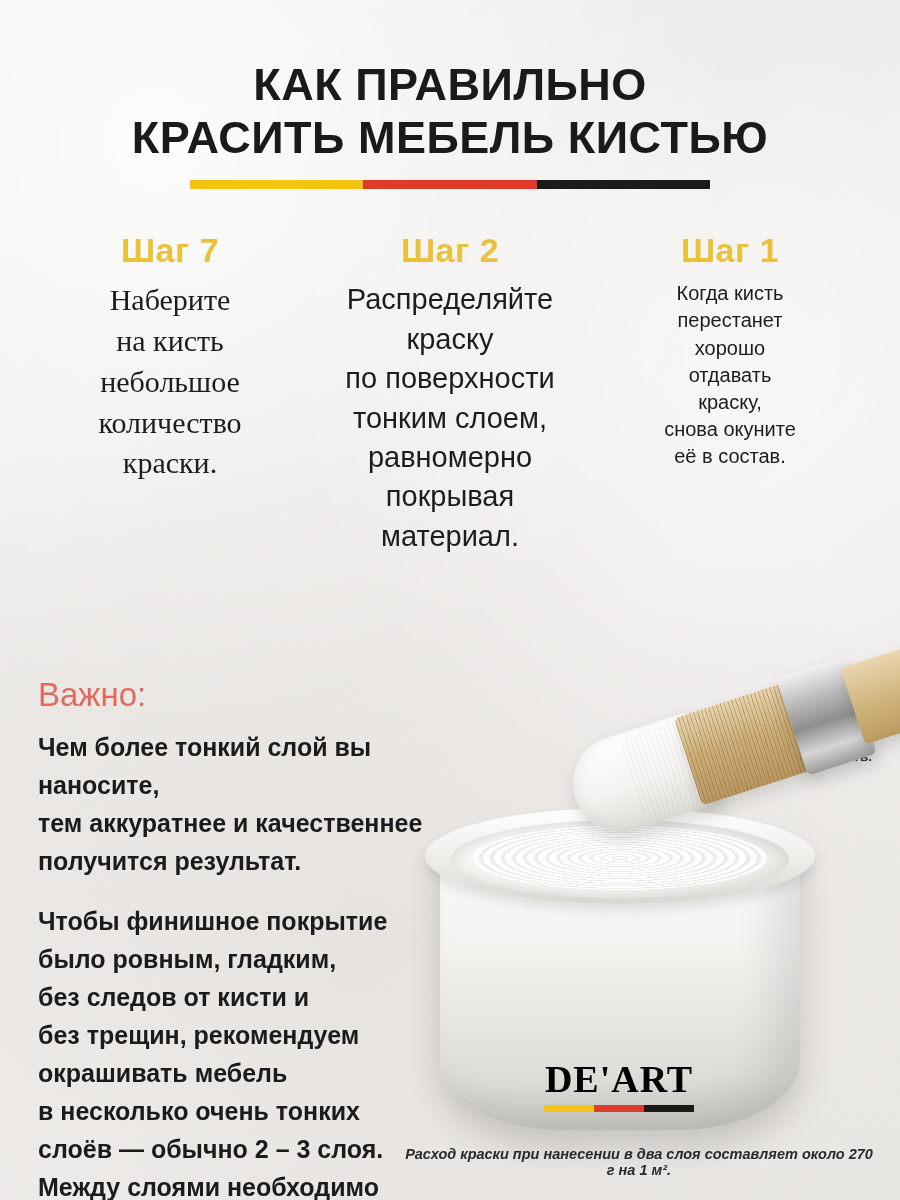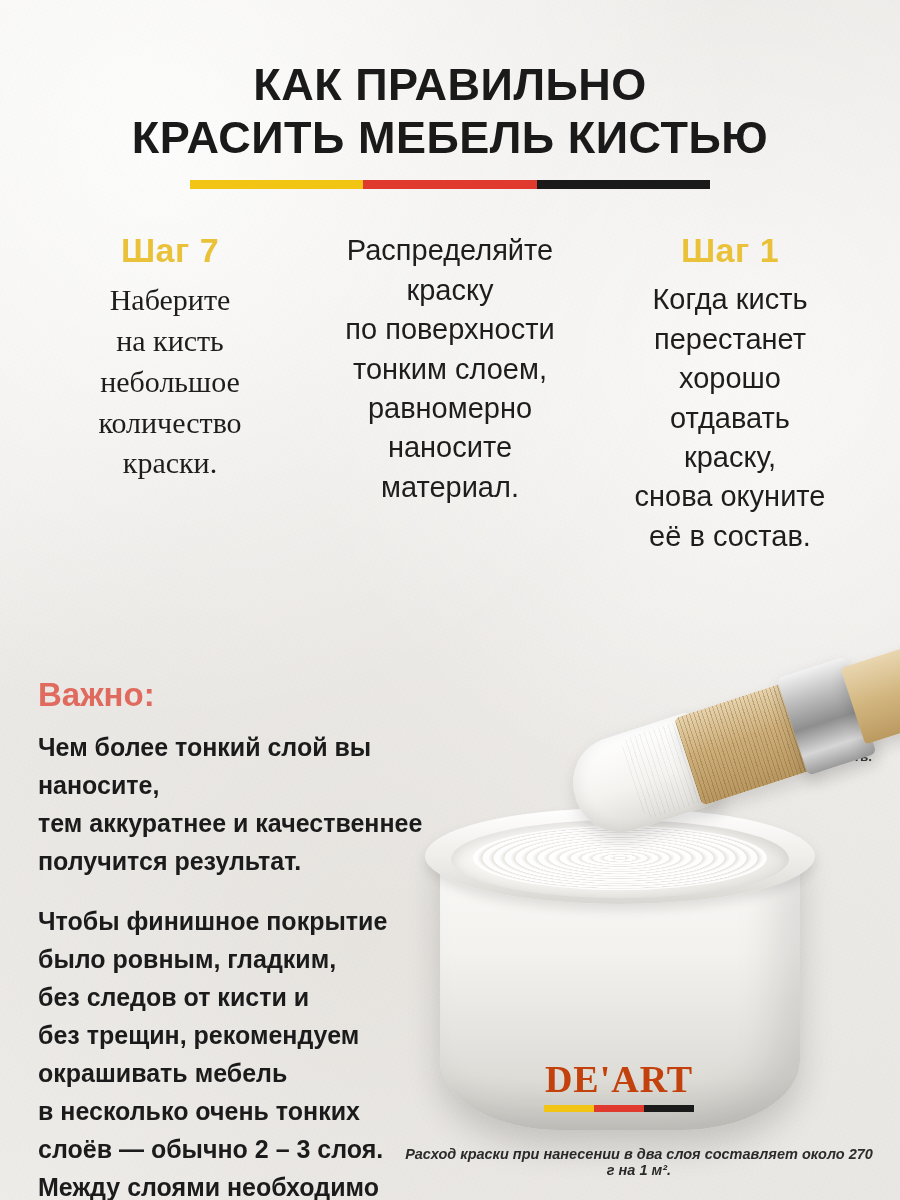--- a/index.html
+++ b/index.html
@@ -83,32 +83,32 @@
   }
   .step-text {
     font-size: 30px;
     line-height: 1.36;
     color: #1d1d1d;
     font-weight: 400;
     white-space: pre-line;
   }
   .step-1 .step-text { font-size: 30px; font-family: Liberation Serif, serif; }
   .step-2 .step-text { font-size: 29px; }
-  .step-3 .step-text { font-size: 29px; text-align: center; }
+  .step-3 .step-text { font-size: 20px; text-align: center; }
 
   
   .important {
     position: absolute;
     top: 676px;
     left: 38px;
     width: 420px;
   }
   .important-title {
     font-size: 33px;
-    font-weight: 700;
+    font-weight: 400;
     color: #e06a5e;
     margin: 0 0 14px 0;
   }
   .important p {
     margin: 0 0 22px 0;
     font-size: 25px;
     line-height: 1.52;
     color: #1b1b1b;
     font-weight: 600;
     white-space: pre-line;
@@ -204,21 +204,21 @@
     left: 60px;
     top: 330px;
     width: 268px;
     text-align: center;
   }
   .brand {
     font-family: "Liberation Serif", serif;
     font-weight: 700;
     font-size: 38px;
     letter-spacing: 1px;
-    color: #c2410c;
+    color: #000000;
     line-height: 1;
   }
   .brand-flag {
     width: 150px;
     height: 7px;
     margin: 7px auto 0 auto;
     display: flex;
   }
   .brand-flag span { flex: 1 1 33.33%; }
 
@@ -306,26 +306,27 @@
   <div class="steps">
     <div class="step step-1">
       <div class="step-title">Шаг 7</div>
       <div class="step-text">Наберите
 на кисть
 небольшое
 количество
 краски.</div>
     </div>
     <div class="step step-2">
+      <div class="step-title">Шаг 2</div>
       <div class="step-text">Распределяйте
 краску
 по поверхности
 тонким слоем,
 равномерно
-наносите
+покрывая
 материал.</div>
     </div>
     <div class="step step-3">
       <div class="step-title">Шаг 1</div>
       <div class="step-text">Когда кисть
 перестанет
 хорошо
 отдавать
 краску,
 снова окуните

